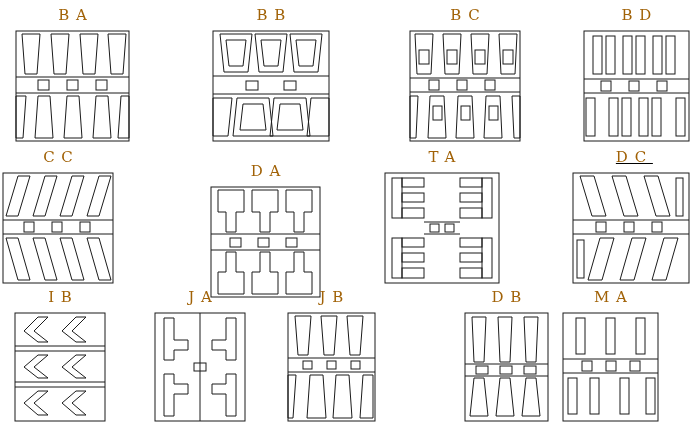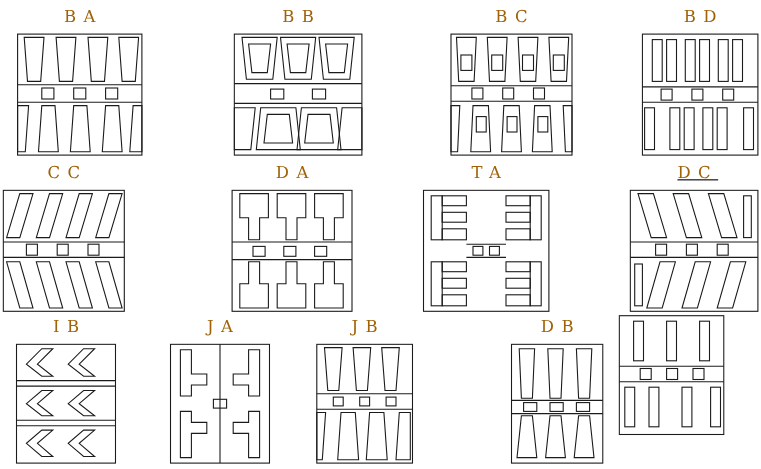--- a/index.html
+++ b/index.html
@@ -154,21 +154,21 @@
       <polygon points="43,4 55,4 43,44 31,44"></polygon>
       <polygon points="70,4 82,4 70,44 58,44"></polygon>
       <polygon points="97,4 109,4 97,44 85,44"></polygon>
       <polygon points="4,66 16,66 28,108 16,108"></polygon>
       <polygon points="31,66 43,66 55,108 43,108"></polygon>
       <polygon points="58,66 70,66 82,108 70,108"></polygon>
       <polygon points="85,66 97,66 109,108 97,108"></polygon>
     </svg>
   </div>
 
-  <div class="cell" style="left:199px; top:146px; width:133px;">
+  <div class="cell" style="left:199px; top:160px; width:133px;">
     <div class="label">DA</div>
     <svg width="111" height="112" viewBox="0 0 111 112">
       <rect x="1" y="1" width="109" height="110"></rect>
       <line x1="1" y1="48" x2="110" y2="48"></line>
       <line x1="1" y1="64" x2="110" y2="64"></line>
       <rect x="20" y="52" width="11" height="9"></rect>
       <rect x="48" y="52" width="11" height="9"></rect>
       <rect x="76" y="52" width="11" height="9"></rect>
       <polygon points="8,4 34,4 34,26 26,26 26,46 16,46 16,26 8,26"></polygon>
       <polygon points="42,4 68,4 68,26 60,26 60,46 50,46 50,26 42,26"></polygon>
@@ -287,20 +287,21 @@
       <polygon points="8,5 22,5 20,50 10,50"></polygon>
       <polygon points="34,5 48,5 46,50 36,50"></polygon>
       <polygon points="60,5 74,5 72,50 62,50"></polygon>
       <polygon points="10,66 20,66 24,104 6,104"></polygon>
       <polygon points="36,66 46,66 50,104 32,104"></polygon>
       <polygon points="62,66 72,66 76,104 58,104"></polygon>
     </svg>
   </div>
 
   <div class="cell" style="left:562px; top:286px; width:97px;">
+    <div class="label">MA</div>
     <svg width="97" height="110" viewBox="0 0 97 110">
       <rect x="1" y="1" width="95" height="108"></rect>
       <line x1="1" y1="47" x2="96" y2="47"></line>
       <line x1="1" y1="61" x2="96" y2="61"></line>
       <rect x="20" y="49" width="10" height="10"></rect>
       <rect x="44" y="49" width="10" height="10"></rect>
       <rect x="68" y="49" width="10" height="10"></rect>
       <rect x="14" y="6" width="9" height="36"></rect>
       <rect x="44" y="6" width="9" height="36"></rect>
       <rect x="74" y="6" width="9" height="36"></rect>

